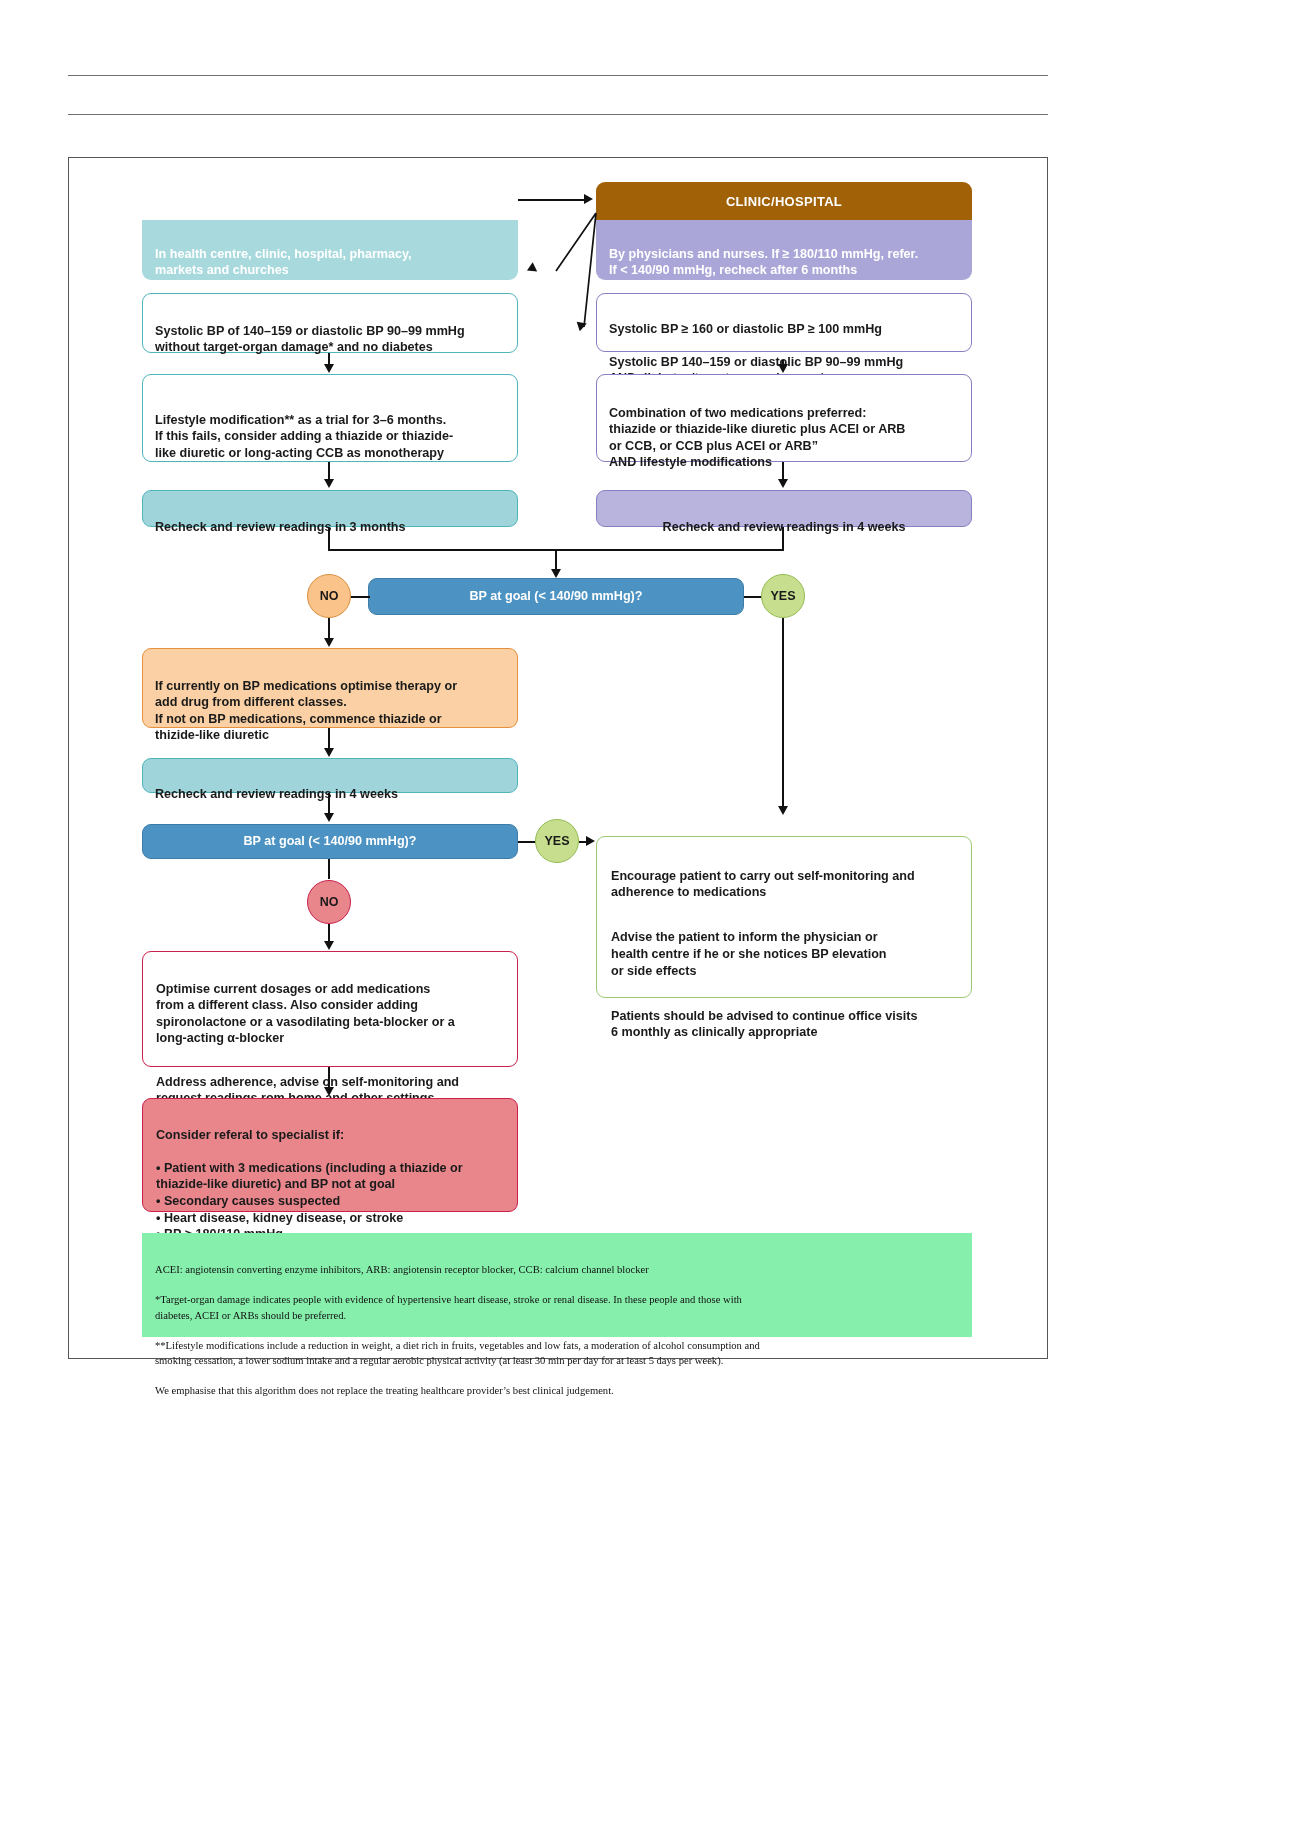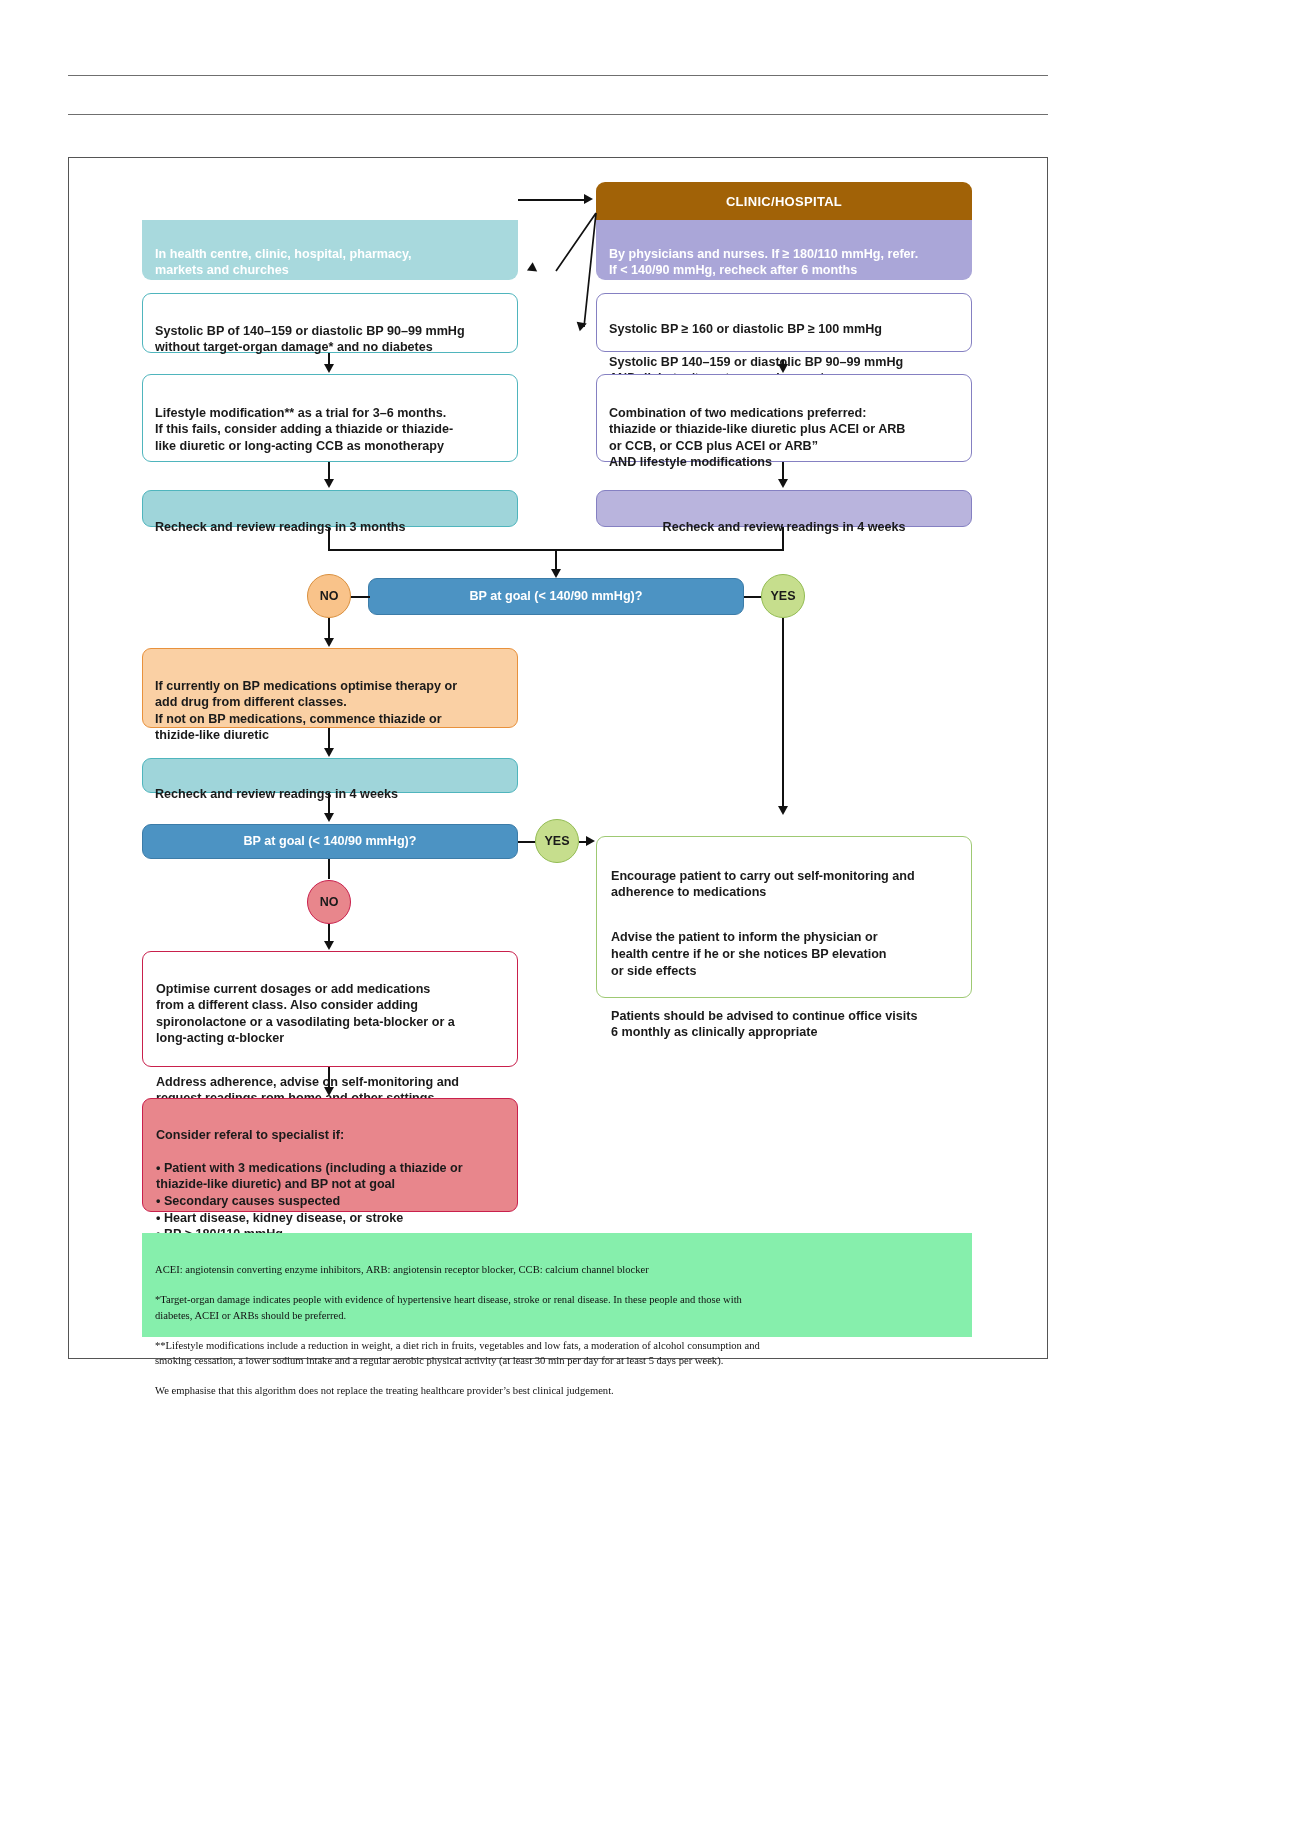--- a/index.html
+++ b/index.html
@@ -145,21 +145,21 @@
   <div class="subcap teal" style="left:142px; top:220px; width:376px; height:60px;">
     <span>In health centre, clinic, hospital, pharmacy,
 markets and churches</span>
   </div>
 
   <div class="node teal-out" style="left:142px; top:293px; width:376px; height:60px; padding-top:12px;">
     <span>Systolic BP of 140–159 or diastolic BP 90–99 mmHg
 without target-organ damage* and no diabetes</span>
   </div>
 
-  <div class="node teal-out" style="left:142px; top:374px; width:376px; height:88px; padding-top:13px;">
+  <div class="node teal-out" style="left:142px; top:374px; width:376px; height:88px; padding-top:20px;">
     <span>Lifestyle modification** as a trial for 3–6 months.
 If this fails, consider adding a thiazide or thiazide-
 like diuretic or long-acting CCB as monotherapy</span>
   </div>
 
   <div class="node teal-fill" style="left:142px; top:490px; width:376px; height:37px; padding-top:11px;">
     <span>Recheck and review readings in 3 months</span>
   </div>
 
   <div class="cap purple" style="left:596px; top:182px; width:376px; height:38px;">

